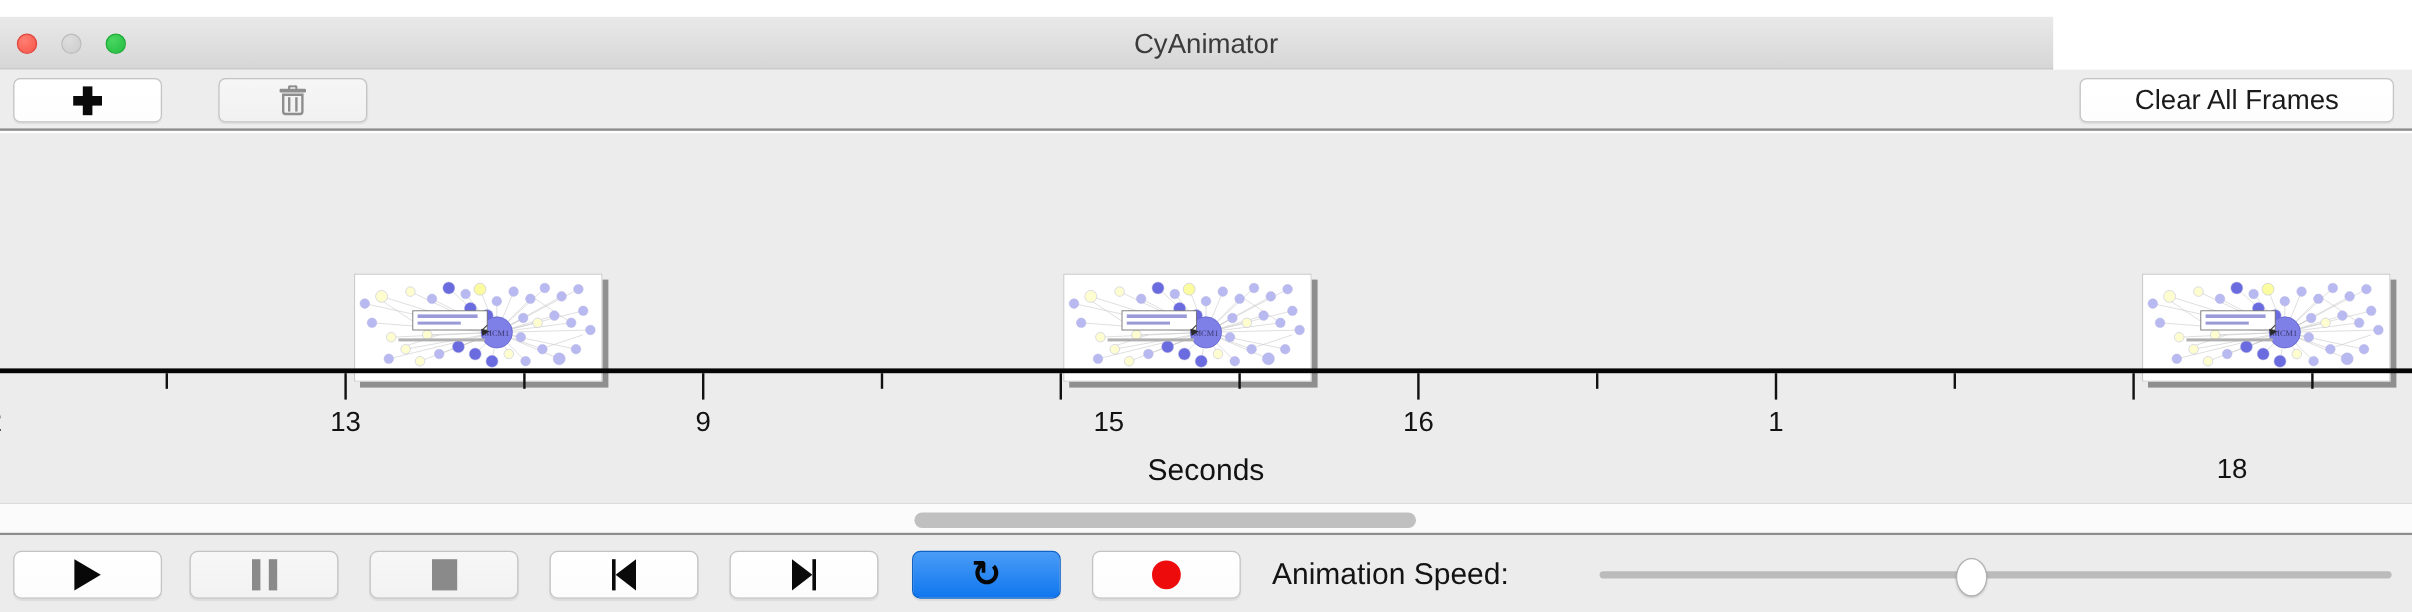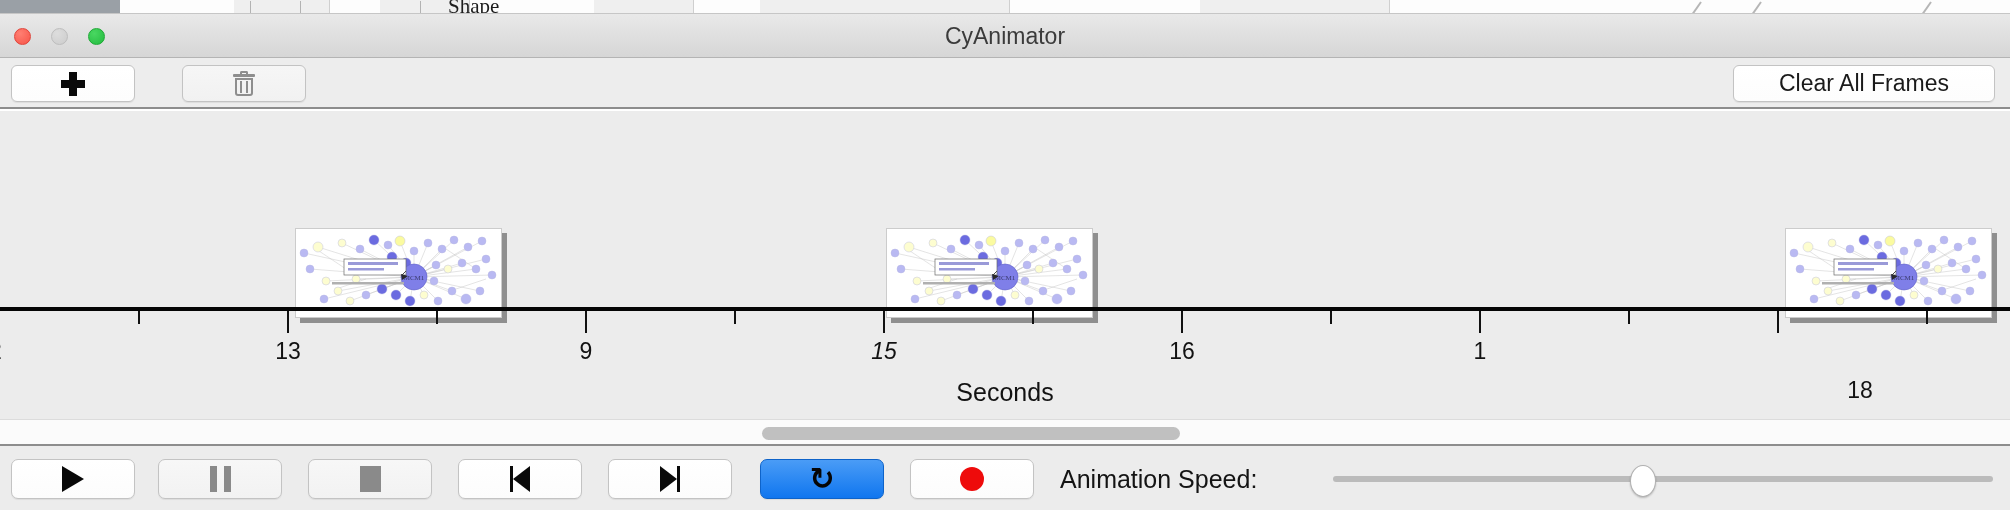--- a/index.html
+++ b/index.html
@@ -59,21 +59,21 @@
     width: 2px; height: 16px;
     background: #b6b6b6;
     transform: rotate(35deg);
     transform-origin: top center;
   }
 
   
   .titlebar {
     position: absolute;
     left: 0; top: 14px;
-    width: 2010px; height: 44px;
+    width: 1711px; height: 44px;
     background: linear-gradient(to bottom, #e9e9e9 0%, #d6d6d6 100%);
     border-bottom: 1px solid #b4b4b4;
   }
   .traffic {
     position: absolute;
     top: 14px;
     width: 17px; height: 17px;
     border-radius: 50%;
   }
   .traffic.close  { left: 14px;  background: radial-gradient(circle at 35% 30%, #ff7f72, #f75448); border: 1px solid #e0443a; }
@@ -334,35 +334,20 @@
     border: 1px solid #b0b0b0;
     border-radius: 50%;
     box-shadow: 0 1px 2px rgba(0,0,0,0.22);
   }
 </style>
 </head>
 <body>
 
 <div id="app">
 
-  <div class="bg-strip">
-    <div class="bg-dark-chip" style="left:0px;  width:120px;"></div>
-    <div class="bg-chip" style="left:234px; width:96px;"></div>
-    <div class="bg-chip" style="left:380px; width:90px;"></div>
-    <div class="bg-chip" style="left:594px; width:100px;"></div>
-    <div class="bg-chip" style="left:760px; width:250px;"></div>
-    <div class="bg-chip" style="left:1200px; width:190px;"></div>
-    <div class="bg-tick" style="left:250px;"></div>
-    <div class="bg-tick" style="left:300px;"></div>
-    <div class="bg-tick" style="left:420px;"></div>
-    <div class="bg-text" style="left:448px;">Shape</div>
-    <div class="bg-slash" style="left:1700px;"></div>
-    <div class="bg-slash" style="left:1760px;"></div>
-    <div class="bg-slash" style="left:1930px;"></div>
-  </div>
 
   <div class="titlebar">
     <div class="traffic close"></div>
     <div class="traffic min"></div>
     <div class="traffic zoom"></div>
     <div class="window-title">CyAnimator</div>
   </div>
 
   <div class="toolbar">
     <div class="tb-btn tb-add enabled">
@@ -695,21 +680,21 @@
   <div id="ticks-host">
       <div class="tick-label" style="left: -11px;">12</div>
       <div class="tick minor" style="left: 138px;"></div>
       <div class="tick major" style="left: 287px;"></div>
       <div class="tick-label" style="left: 288px;">13</div>
       <div class="tick minor" style="left: 436px;"></div>
       <div class="tick major" style="left: 585px;"></div>
       <div class="tick-label" style="left: 586px;">9</div>
       <div class="tick minor" style="left: 734px;"></div>
       <div class="tick major" style="left: 883px;"></div>
-      <div class="tick-label" style="left: 884px; font-style: italic;">15</div>
+      <div class="tick-label" style="left: 924px;">15</div>
       <div class="tick minor" style="left: 1032px;"></div>
       <div class="tick major" style="left: 1181px;"></div>
       <div class="tick-label" style="left: 1182px;">16</div>
       <div class="tick minor" style="left: 1330px;"></div>
       <div class="tick major" style="left: 1479px;"></div>
       <div class="tick-label" style="left: 1480px;">1</div>
       <div class="tick minor" style="left: 1628px;"></div>
       <div class="tick major" style="left: 1777px;"></div>
       <div class="tick-label" style="left: 1860px; margin-top: 39px;">18</div>
       <div class="tick minor" style="left: 1926px;"></div>

